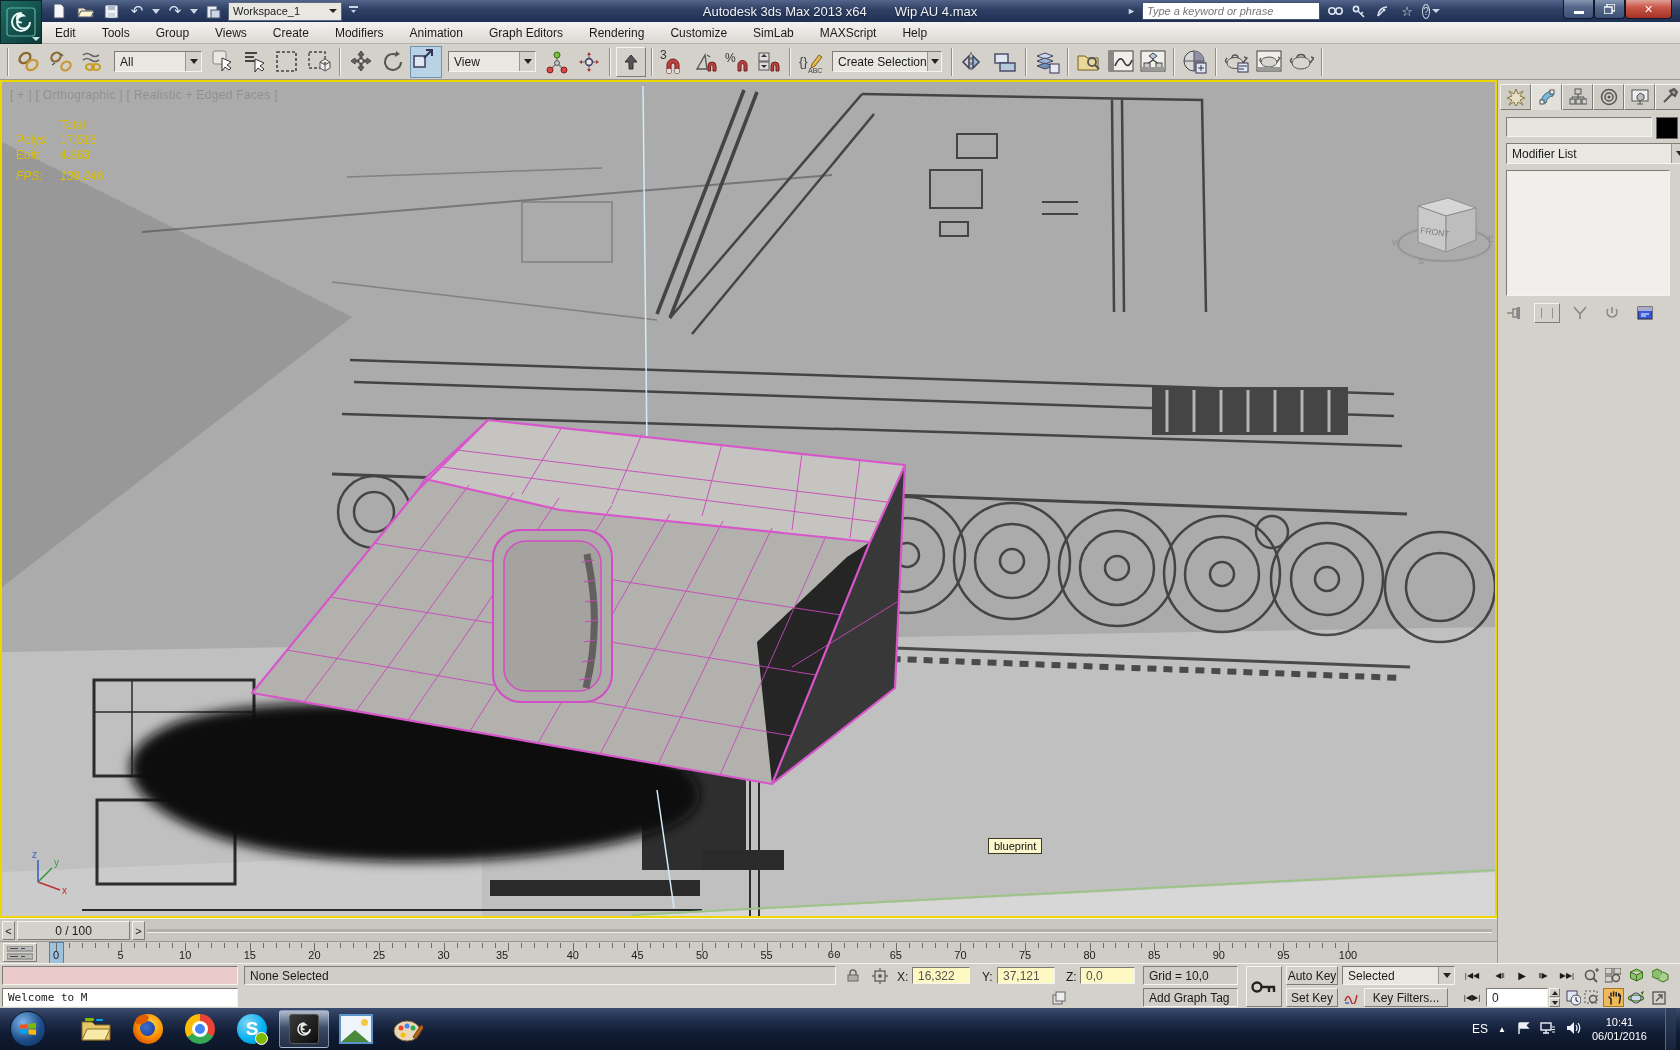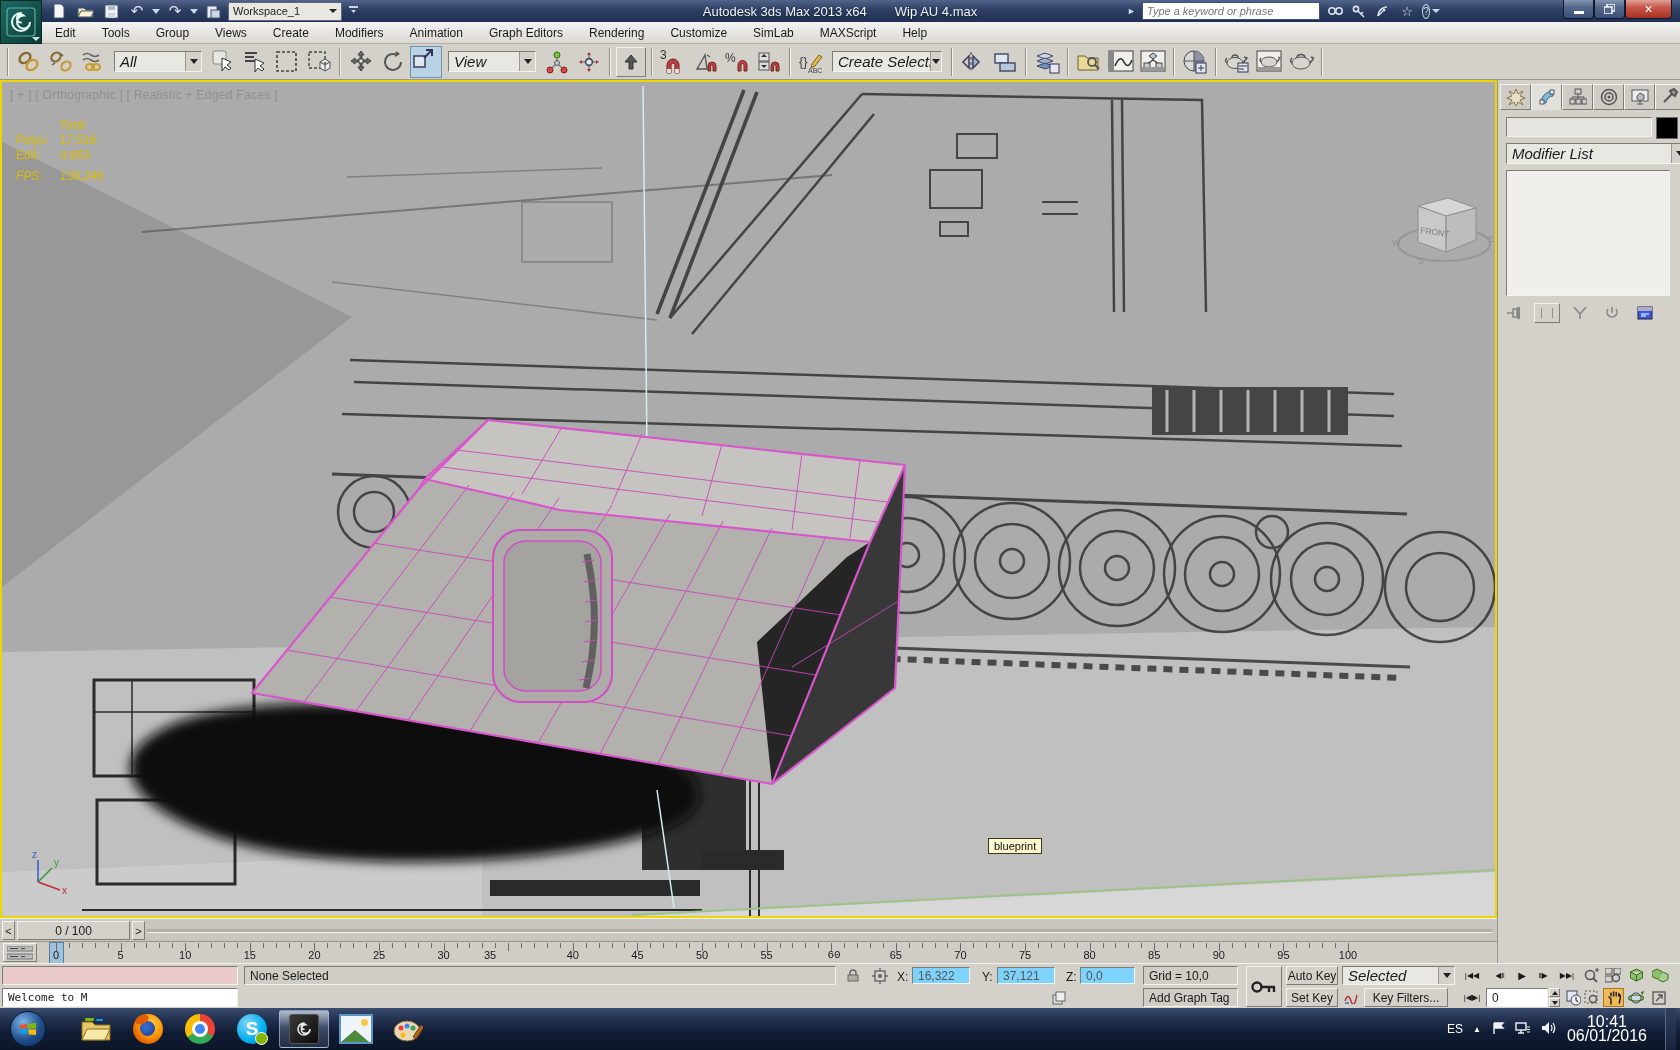--- a/index.html
+++ b/index.html
@@ -3,21 +3,21 @@
 <meta charset="utf-8">
 <style>
   html,body{margin:0;padding:0;background:#000;}
   #app{position:relative;width:1680px;height:1050px;overflow:hidden;
        font-family:"Liberation Sans",sans-serif;font-size:12px;color:#1a1a1a;
        background:#d4d1ca;cursor:default;}
   .abs{position:absolute;}
   .btn{background:#d4d1ca;border:1px solid;border-color:#f4f3f0 #7e7c76 #7e7c76 #f4f3f0;
        display:flex;align-items:center;justify-content:center;box-sizing:border-box;}
   .flat{background:#d4d1ca;border:1px solid transparent;display:flex;align-items:center;justify-content:center;box-sizing:border-box;}
-  .inset{background:#7dd3fc;border:1px solid;border-color:#7e7c76 #f4f3f0 #f4f3f0 #7e7c76;box-sizing:border-box;}
+  .inset{background:#fef9c3;border:1px solid;border-color:#7e7c76 #f4f3f0 #f4f3f0 #7e7c76;box-sizing:border-box;}
   .white-inset{background:#fff;border:1px solid;border-color:#7e7c76 #f4f3f0 #f4f3f0 #7e7c76;box-sizing:border-box;}
   .caret{display:inline-block;width:0;height:0;border-left:4px solid transparent;border-right:4px solid transparent;border-top:5px solid #222;}
   .sep{width:1px;background:#938f88;border-right:1px solid #f5f4f1;height:28px;margin:0 3px;}
   
   .titlebar{left:0;top:0;width:1680px;height:22px;
     background:linear-gradient(#57688a,#33446а 30%,#26375а);
     background:linear-gradient(#53648a,#2d3f63 45%,#1f3054);display:flex;align-items:center;color:#e8ecf4;}
   .logo{left:0;top:0;width:42px;height:44px;background:linear-gradient(135deg,#1d6b63,#0c3a38);
     border:1px solid #0a2a28;box-sizing:border-box;display:flex;align-items:center;justify-content:center;z-index:30;}
   .qat{position:absolute;left:48px;top:1px;height:20px;display:flex;align-items:center;gap:4px;}
@@ -38,21 +38,21 @@
   .menubar{left:42px;top:22px;width:1638px;height:22px;background:linear-gradient(#f4f3f1,#dcd9d3);
     display:flex;align-items:center;border-bottom:1px solid #b5b2ab;box-sizing:border-box;}
   .menu-item{padding:0 13px;height:22px;display:flex;align-items:center;font-size:12px;color:#1a1a1a;}
   
   .toolbar{left:0;top:44px;width:1680px;height:36px;background:#d4d1ca;border-bottom:1px solid #9a968f;
     display:flex;align-items:center;padding-left:4px;box-sizing:border-box;gap:2px;}
   .tbtn{width:30px;height:30px;position:relative;}
   .tbtn svg{display:block;}
   .tbtn.active{background:#b9d3e6;border:1px solid #6d93ad;}
   .combo{height:21px;background:#e9e7e2;border:1px solid;border-color:#7e7c76 #f4f3f0 #f4f3f0 #7e7c76;
-    display:flex;align-items:center;justify-content:space-between;font-size:15px;padding-left:5px;box-sizing:border-box;font-style:italic;}
+    display:flex;align-items:center;justify-content:space-between;font-size:12px;padding-left:5px;box-sizing:border-box;}
   .combo .dd{width:15px;height:100%;background:#d4d1ca;border-left:1px solid #9a968f;display:flex;align-items:center;justify-content:center;}
   
   .viewport{left:0;top:80px;width:1497px;height:838px;background:#ababab;border:2px solid #ecd800;box-sizing:border-box;overflow:hidden;}
   .vplabel{left:8px;top:6px;color:#909090;font-size:12px;letter-spacing:.3px;}
   .stats{left:14px;top:36px;color:#d9be00;font-size:12px;line-height:15px;}
   .stats .col-l{display:inline-block;width:44px;}
   .tooltip{left:986px;top:756px;background:#fdf8cd;border:1px solid #3a3a20;color:#111;font-size:11px;padding:1px 5px;}
   
   .cmdpanel{left:1497px;top:80px;width:183px;height:883px;background:#d4d1ca;border-left:1px solid #9a968f;box-sizing:border-box;}
   .tabs{position:absolute;left:2px;top:4px;display:flex;}
@@ -67,21 +67,21 @@
   
   .statusbar{left:0;top:963px;width:1680px;height:45px;background:#d4d1ca;border-top:1px solid #f2f1ee;box-sizing:border-box;}
   .sfield{position:absolute;height:19px;font-size:12px;display:flex;align-items:center;padding:0 5px;box-sizing:border-box;}
   .miniebtn{position:absolute;height:19px;font-size:11px;display:flex;align-items:center;justify-content:center;box-sizing:border-box;}
   
   .taskbar{left:0;top:1008px;width:1680px;height:42px;
     background:linear-gradient(#3a4c6e,#22304e 28%,#101c34 60%,#0c1628);display:flex;align-items:center;}
   .tapp{width:50px;height:38px;margin:1px 1px;border-radius:3px;display:flex;align-items:center;justify-content:center;}
   .tapp.active{background:linear-gradient(#cfd8e8cc,#8fa2bf55 45%,#5c719644);border:1px solid #aebcd4aa;box-sizing:border-box;}
   .tray{margin-left:auto;display:flex;align-items:center;gap:10px;color:#fff;padding-right:4px;}
-  .clock{font-size:16px;text-align:center;line-height:14px;padding-right:8px;}
+  .clock{font-size:11px;text-align:center;line-height:14px;padding-right:8px;}
   .showdesk{width:10px;height:42px;border-left:1px solid #56688a;background:linear-gradient(#31405e,#17233c);}
 </style>
 </head>
 <body>
 
 <div id="app">
 
   <div class="abs titlebar">
     <div class="qat">
       <div class="qbtn">
@@ -781,21 +781,21 @@
       <div class="tick" style="left: 1322.16px; height: 5px;"></div>
       <div class="tick" style="left: 1335.08px; height: 5px;"></div>
       <div class="tick" style="left: 1348px; height: 8px;"></div>
       <div class="ticklab" style="left: 56px;">0</div>
       <div class="ticklab" style="left: 120.6px;">5</div>
       <div class="ticklab" style="left: 185.2px;">10</div>
       <div class="ticklab" style="left: 249.8px;">15</div>
       <div class="ticklab" style="left: 314.4px;">20</div>
       <div class="ticklab" style="left: 379px;">25</div>
       <div class="ticklab" style="left: 443.6px;">30</div>
-      <div class="ticklab" style="left: 490px;">35</div>
+      <div class="ticklab" style="left: 502px;">35</div>
       <div class="ticklab" style="left: 572.8px;">40</div>
       <div class="ticklab" style="left: 637.4px;">45</div>
       <div class="ticklab" style="left: 702px;">50</div>
       <div class="ticklab" style="left: 766.6px;">55</div>
       <div class="ticklab" style="left: 834px; font-family: Liberation Mono, monospace;">60</div>
       <div class="ticklab" style="left: 895.8px;">65</div>
       <div class="ticklab" style="left: 960.4px;">70</div>
       <div class="ticklab" style="left: 1025px;">75</div>
       <div class="ticklab" style="left: 1089.6px;">80</div>
       <div class="ticklab" style="left: 1154.2px;">85</div>

